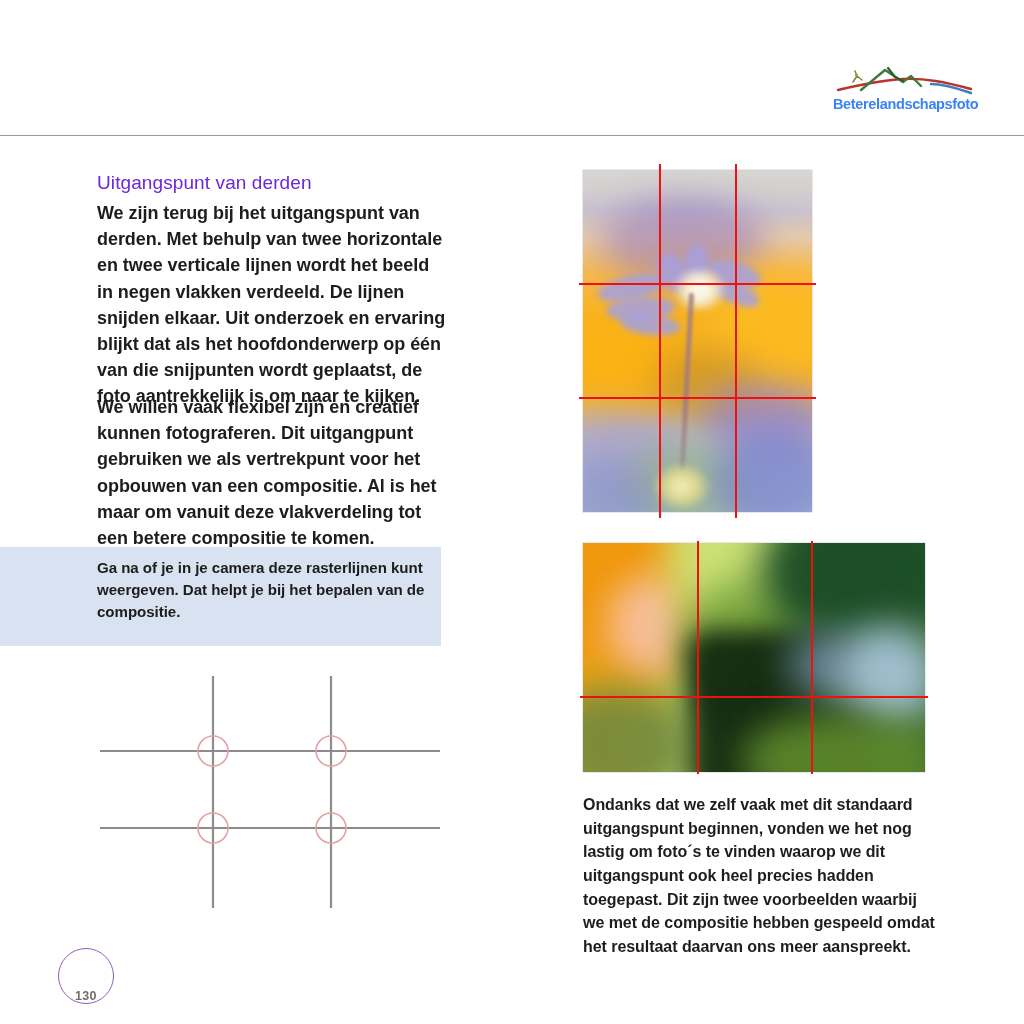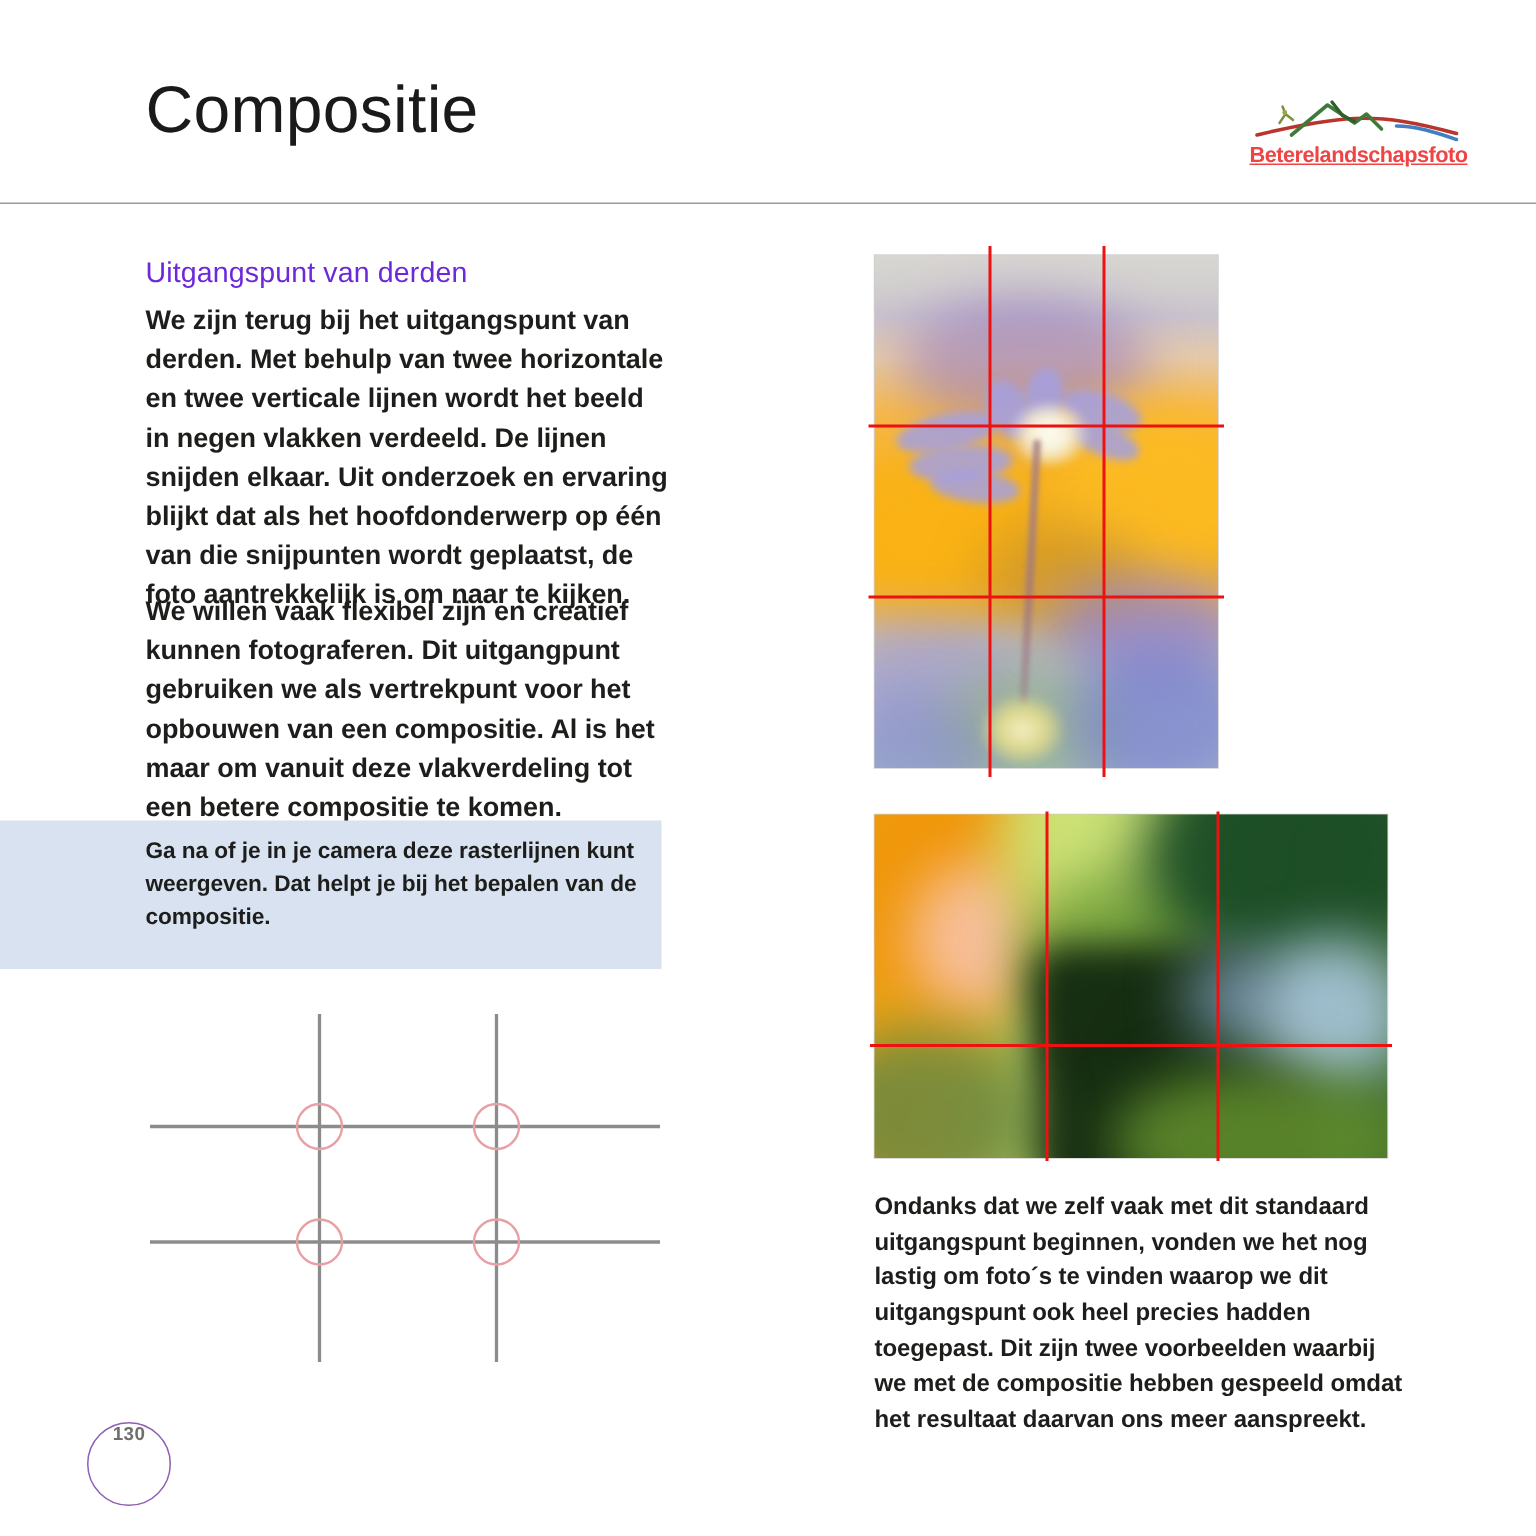--- a/index.html
+++ b/index.html
@@ -54,23 +54,22 @@
   .logo svg { display: block; }
   .logo-word {
     position: absolute;
     left: 0;
     top: 36px;
     width: 145px;
     text-align: center;
     font-family: "Liberation Sans", sans-serif;
     font-size: 14.5px;
     font-weight: 600;
-    color: #ef4444;
+    color: #3b82f6;
     letter-spacing: -0.35px;
-    text-decoration: underline;
   }
 
   
   .subhead {
     position: absolute;
     left: 97px;
     top: 172px;
     font-size: 19px;
     font-weight: 400;
     color: #6d28d9;
@@ -132,21 +131,21 @@
   
   .page-num {
     position: absolute;
     left: 58px;
     top: 948px;
     width: 54px;
     height: 54px;
     border: 1.4px solid #8e5fb5;
     border-radius: 50%;
     display: flex;
-    align-items: flex-start;
+    align-items: flex-end;
     justify-content: center;
     font-size: 12.5px;
     font-weight: 600;
     color: #6e6e6e;
     letter-spacing: 0.3px;
   }
 
   
   .photo {
     position: absolute;
@@ -350,21 +349,20 @@
     line-height: 1.48;
     color: #1d1d1b;
     letter-spacing: -0.05px;
   }
 </style>
 </head>
 <body>
 
 <div class="page">
 
-  <div class="page-title">Compositie</div>
 
   <div class="header-rule"></div>
 
   <div class="logo">
     <svg width="145" height="40" viewBox="0 0 145 40">
       <path d="M5 30 C 30 24, 52 20, 70 19 C 92 18, 112 22, 138 29" fill="none" stroke="#b8342c" stroke-width="2.4" stroke-linecap="round"></path>
       <path d="M28 30 L 52 10 L 70 22 L 78 16 L 88 26" fill="none" stroke="#3f7a3a" stroke-width="2.4" stroke-linejoin="round" stroke-linecap="round"></path>
       <path d="M55 8 L 62 17 L 70 21" fill="none" stroke="#2e5e2b" stroke-width="2.2" stroke-linecap="round"></path>
       <path d="M98 24 C 112 24, 126 29, 138 33" fill="none" stroke="#3f7fc4" stroke-width="2.4" stroke-linecap="round"></path>
       <path d="M20 22 L 24 16 M24 16 L 29 20 M24 16 L 22 11" fill="none" stroke="#7a8f3a" stroke-width="1.6" stroke-linecap="round"></path>

